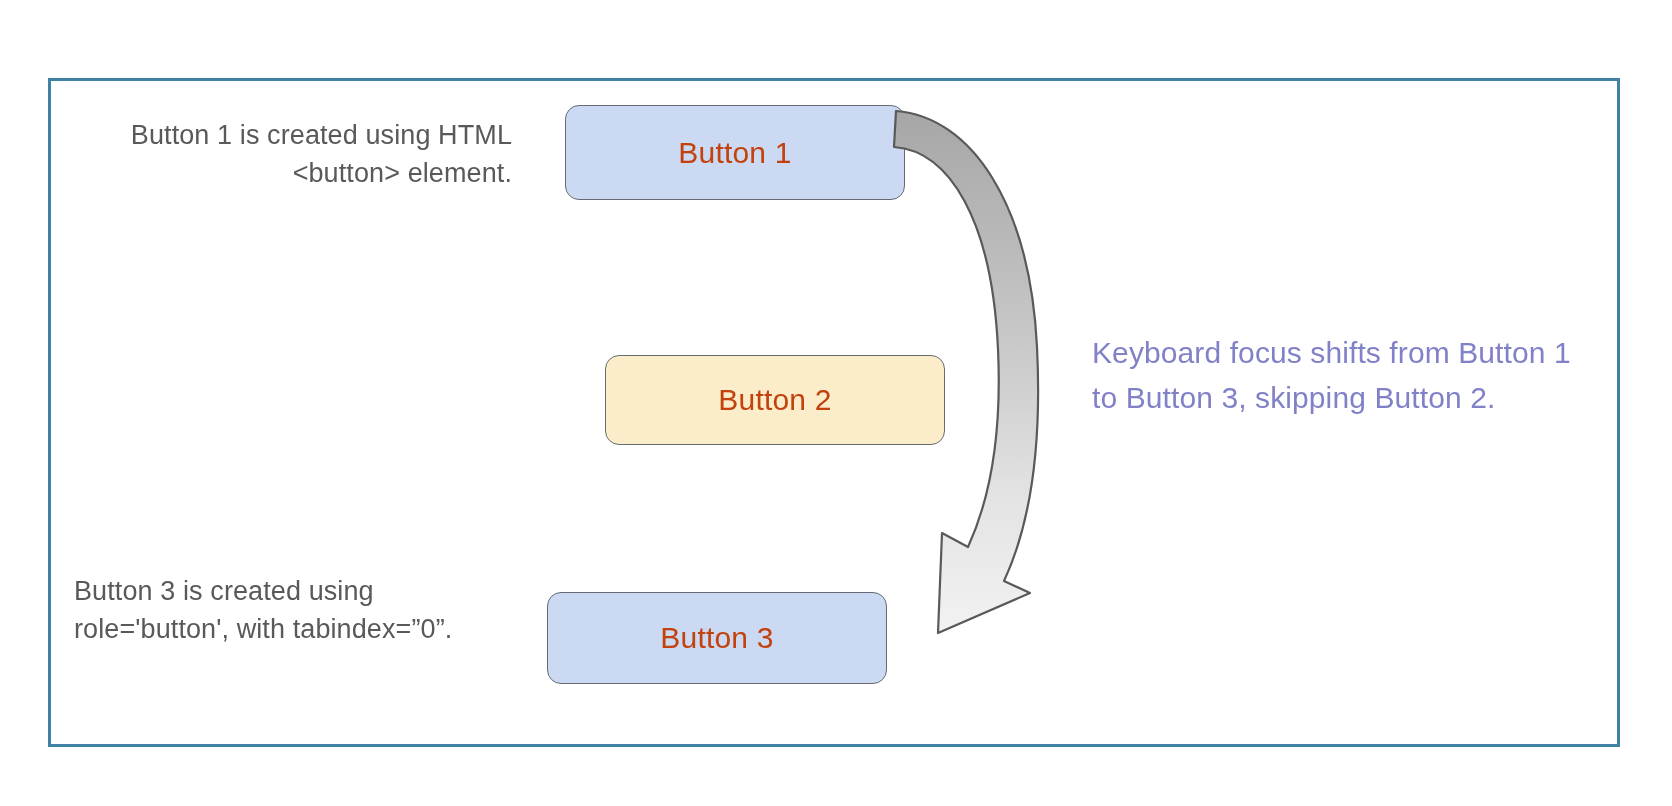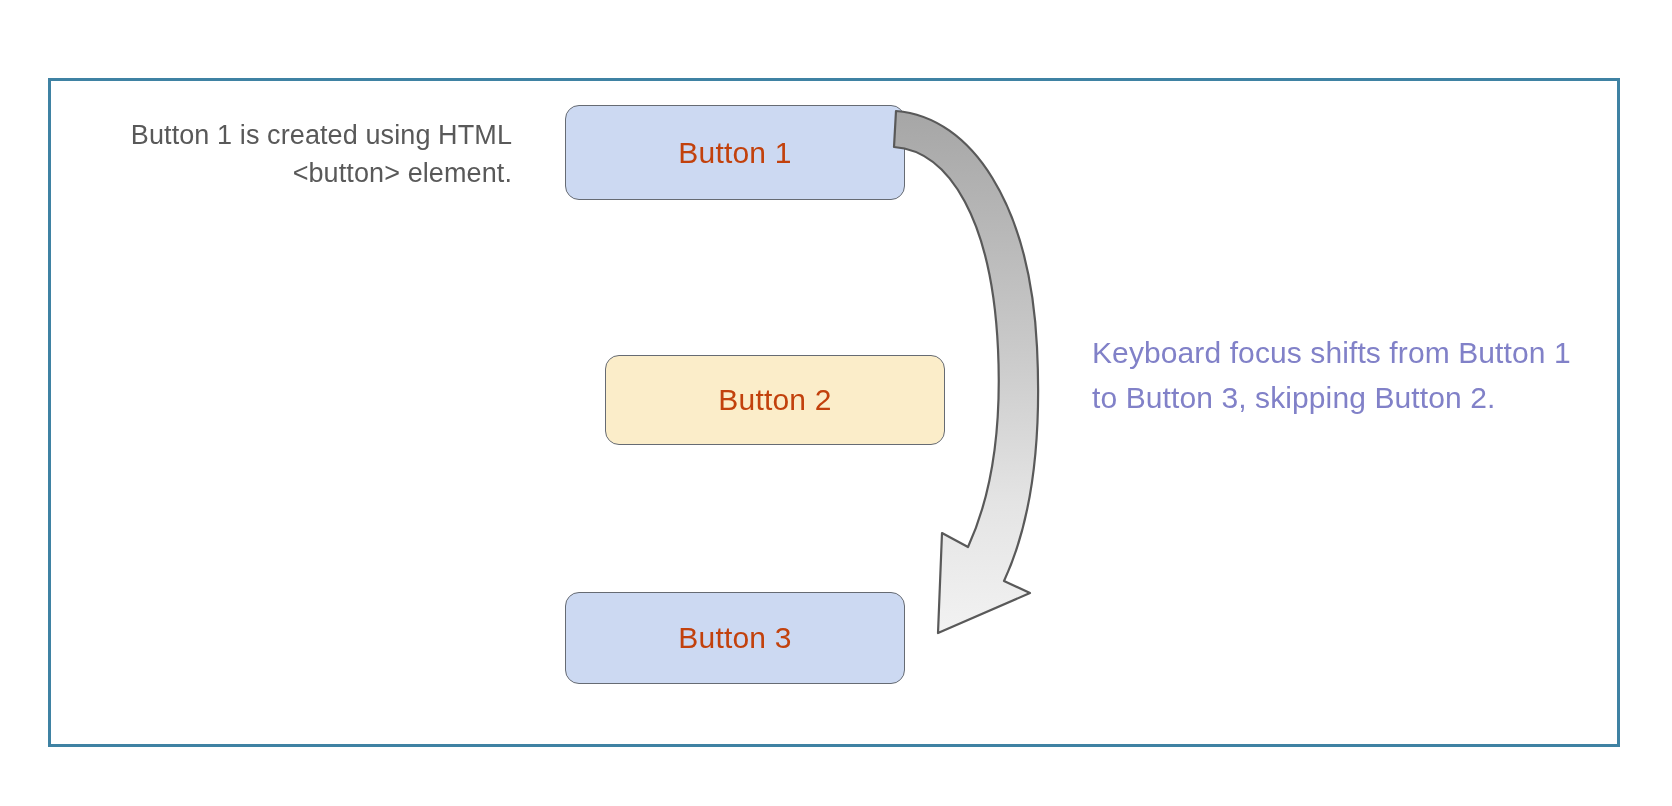--- a/index.html
+++ b/index.html
@@ -67,21 +67,21 @@
     width: 340px; height: 95px;
     background: #ccd9f2;
   }
   .btn-2 {
     left: 565px; top: 355px;
     width: 340px; height: 90px;
     background: #fbedc9;
     margin-left: 40px;
   }
   .btn-3 {
-    left: 565px; top: 592px;
+    left: 547px; top: 592px;
     width: 340px; height: 92px;
     background: #ccd9f2;
   }
 
   
   .arrow-svg {
     position: absolute;
     left: 880px;
     top: 95px;
     width: 220px;
@@ -106,20 +106,22 @@
 <body>
 
 <div id="canvas">
 
   <div class="frame"></div>
 
   <div class="label label-1">Button 1 is created using HTML
 &lt;button&gt; element.</div>
 
 
+  <div class="label label-3">Button 3 is created using
+role='button', with tabindex=”0”.</div>
 
   <div class="btn btn-1">Button 1</div>
 
   <div class="btn btn-2">Button 2</div>
 
   <div class="btn btn-3">Button 3</div>
 
   <svg class="arrow-svg" viewBox="0 0 220 560">
     <defs>
       <linearGradient id="arrowGrad" x1="0" y1="0" x2="0" y2="1">

